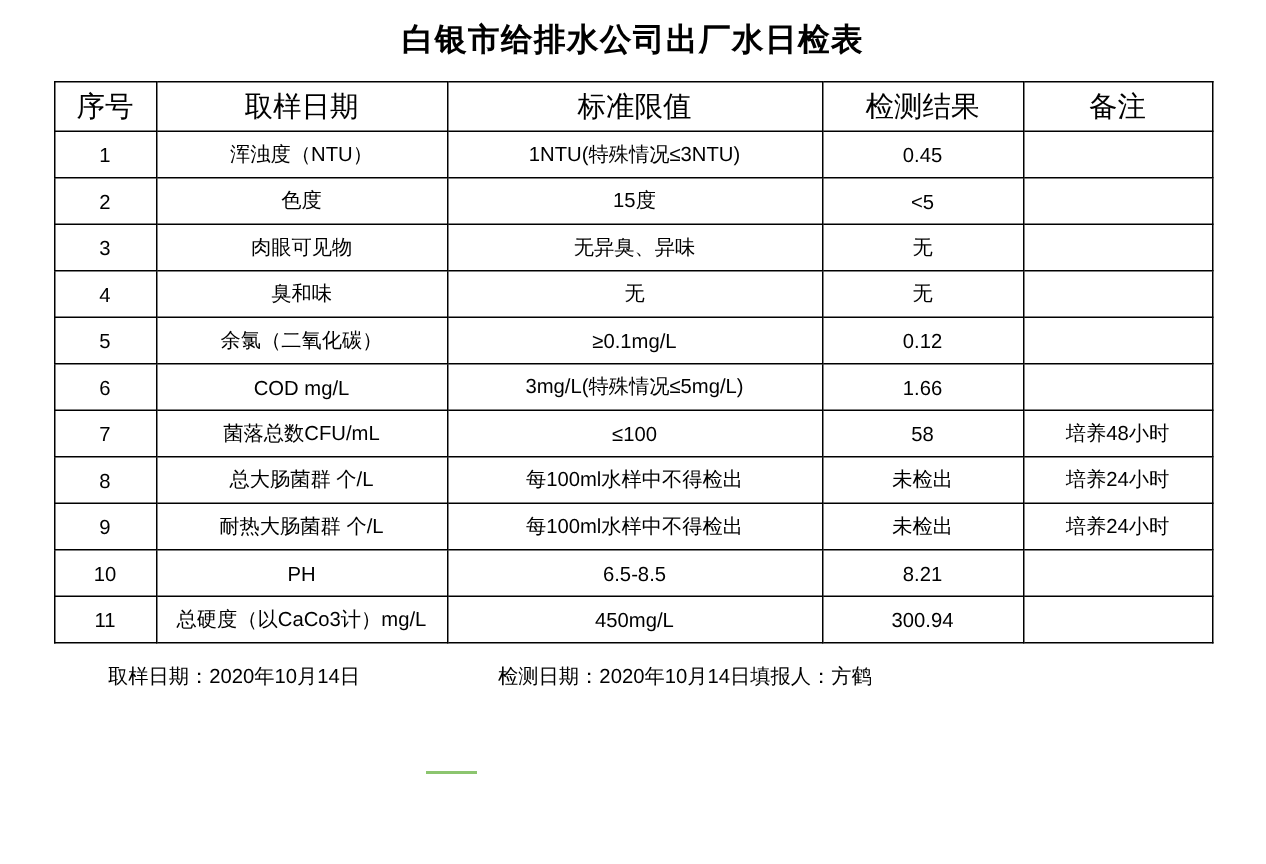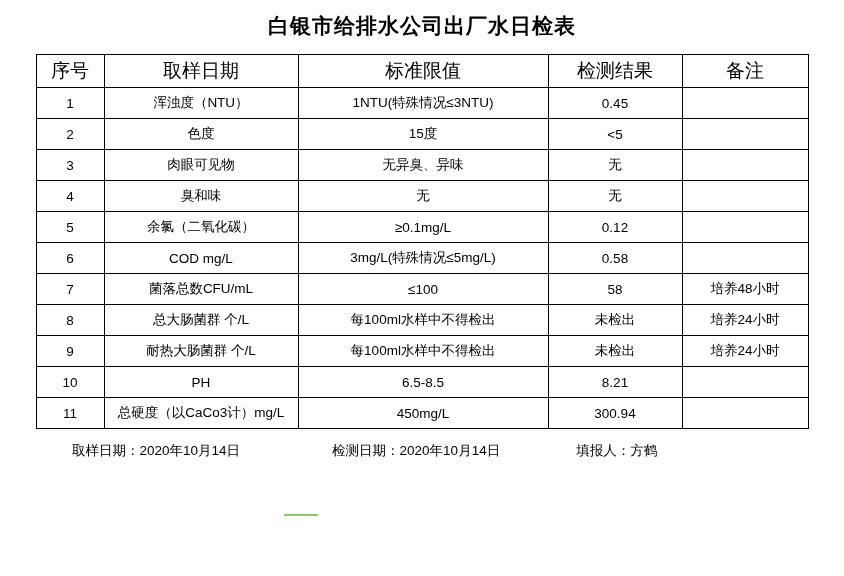--- a/index.html
+++ b/index.html
@@ -59,21 +59,21 @@
     width: 772px;
     margin: 0 auto;
     padding-top: 13px;
     font-size: 13.5px;
     display: flex;
     justify-content: flex-start;
     align-items: baseline;
   }
   .footer .f-sample  { margin-left: 36px; }
   .footer .f-test    { margin-left: 92px; text-align: right; }
-  .footer .f-reporter{ margin-left: 76px; }
+  .footer .f-reporter{ }
   .mark {
     position: absolute;
     left: 284px;
     top: 514px;
     width: 34px;
     height: 2px;
     background: #7fbf5f;
     opacity: 0.9;
   }
 </style>
@@ -134,21 +134,21 @@
         <td>5</td>
         <td>余氯（二氧化碳）</td>
         <td>≥0.1mg/L</td>
         <td>0.12</td>
         <td></td>
       </tr>
       <tr>
         <td>6</td>
         <td>COD      mg/L</td>
         <td>3mg/L(特殊情况≤5mg/L)</td>
-        <td>0.58</td>
+        <td>1.66</td>
         <td></td>
       </tr>
       <tr>
         <td>7</td>
         <td>菌落总数CFU/mL</td>
         <td>≤100</td>
         <td>58</td>
         <td>培养48小时</td>
       </tr>
       <tr>

